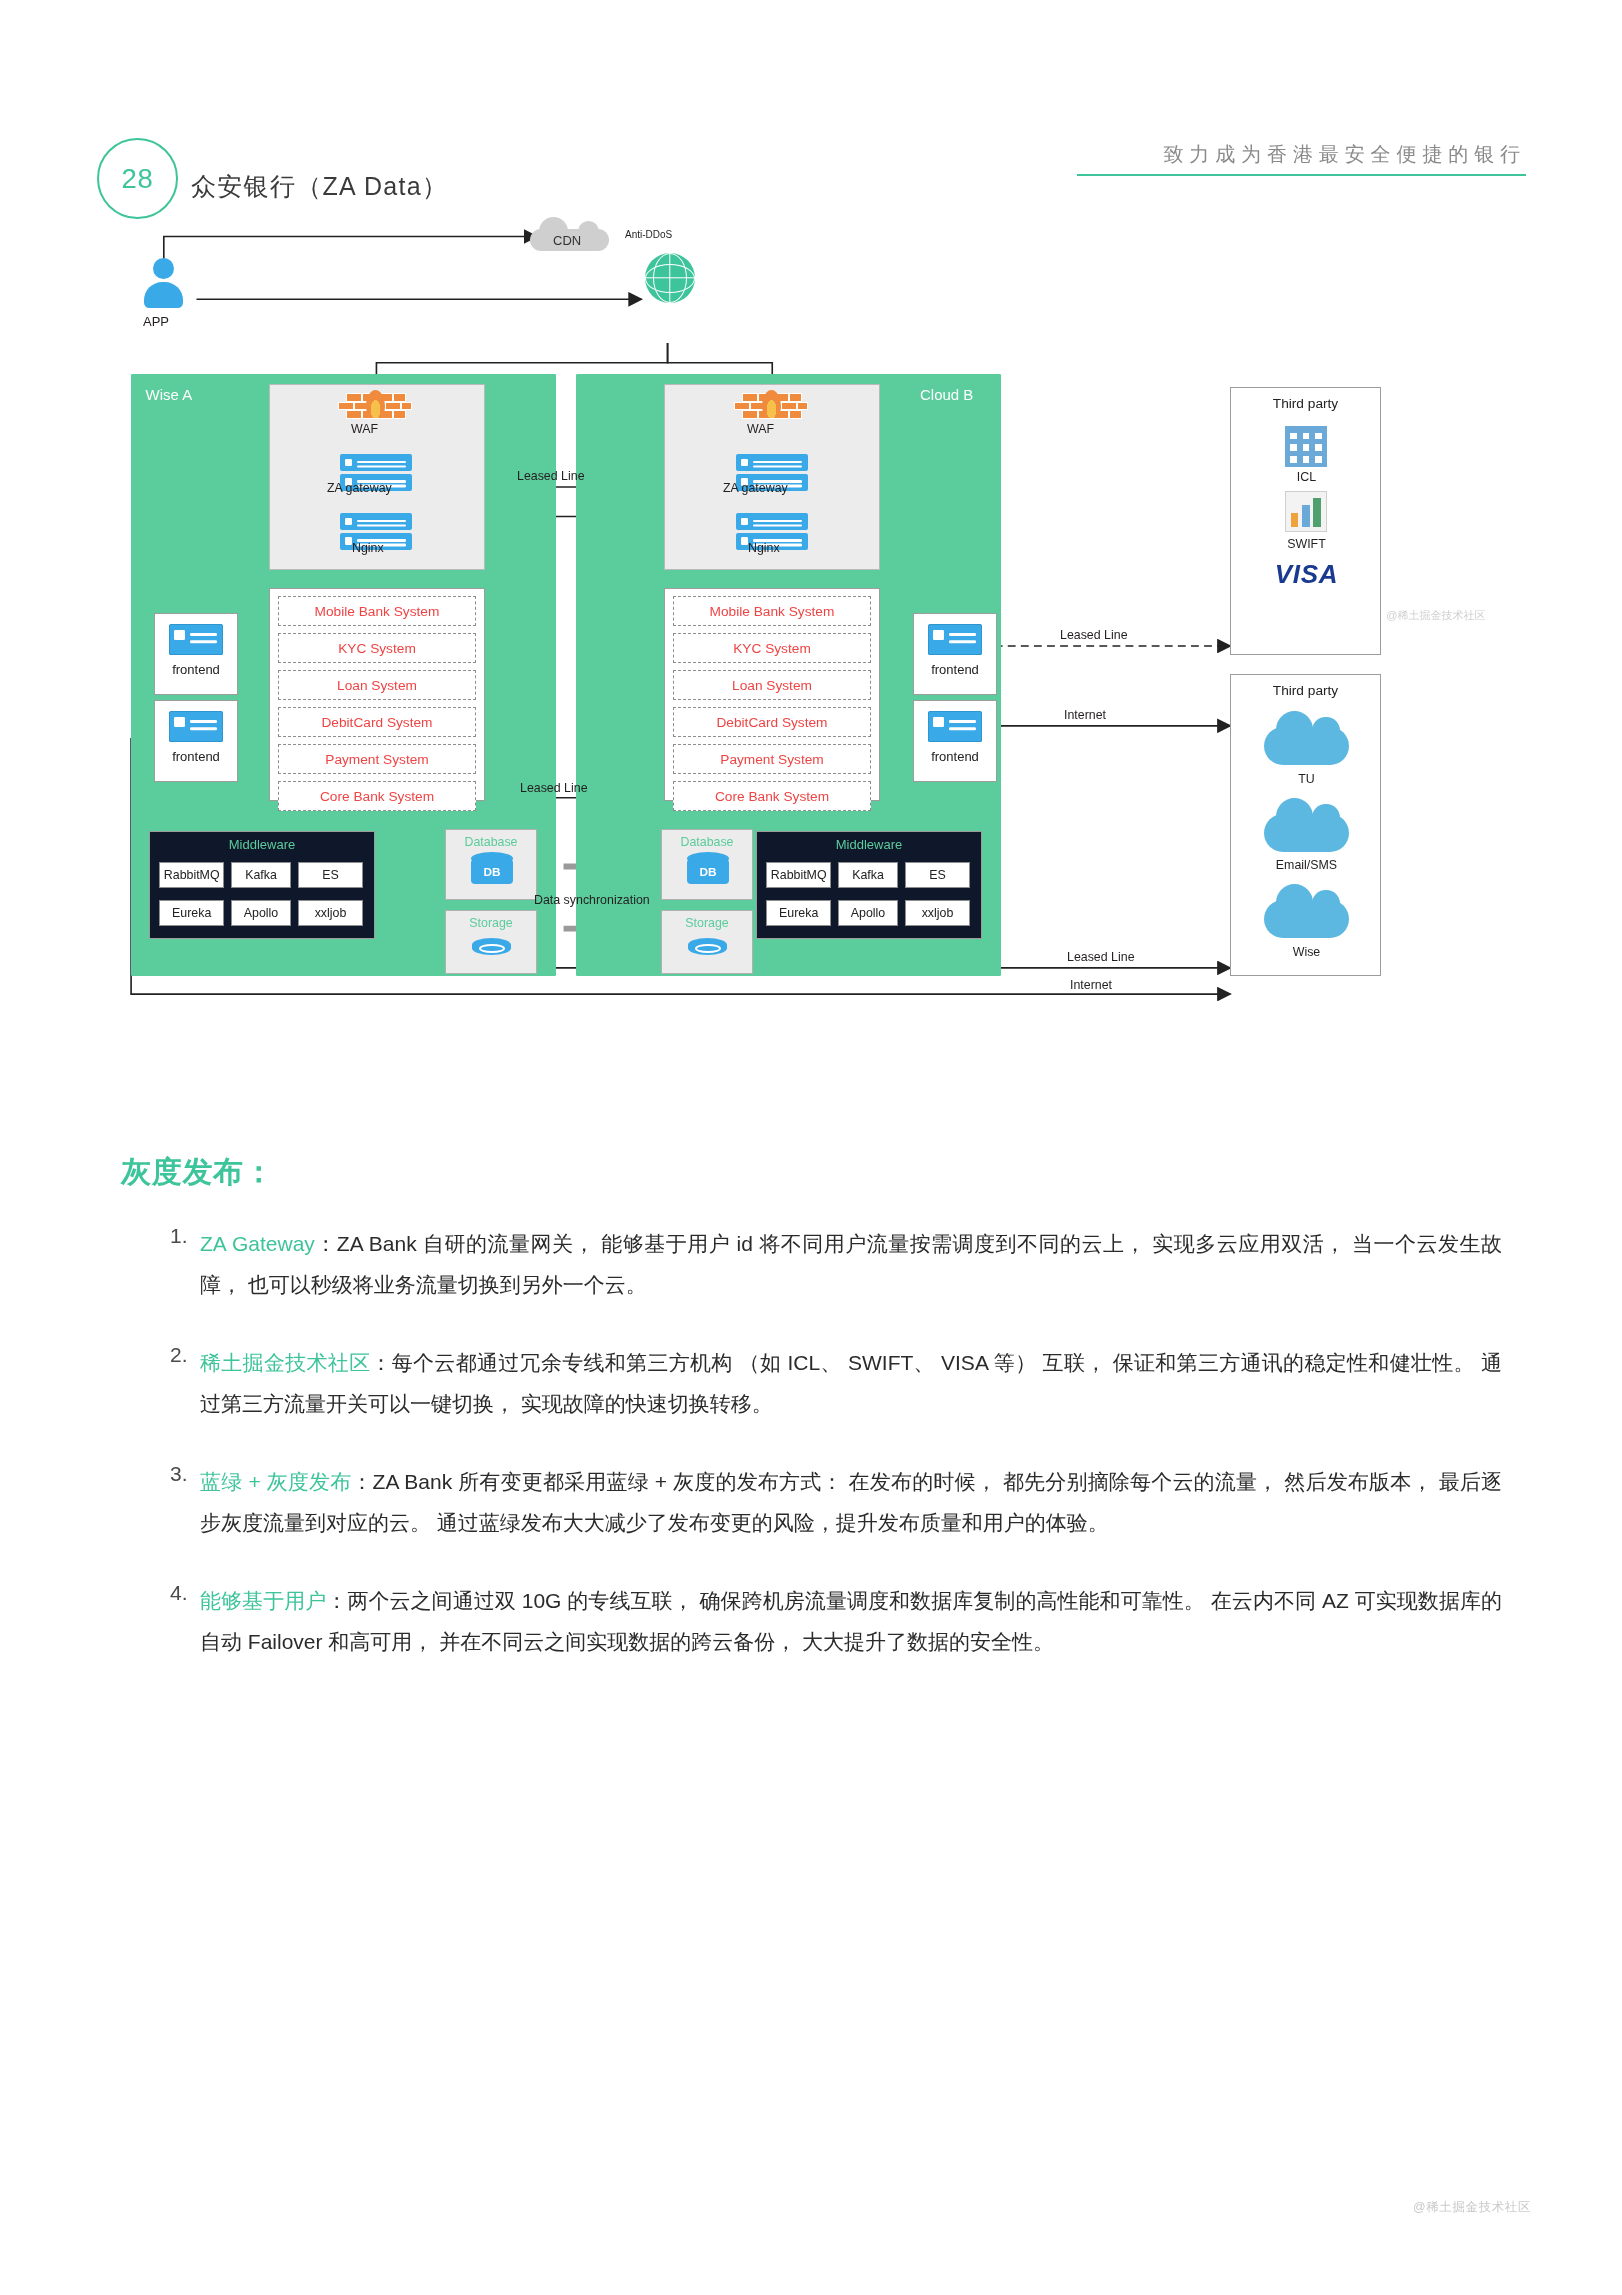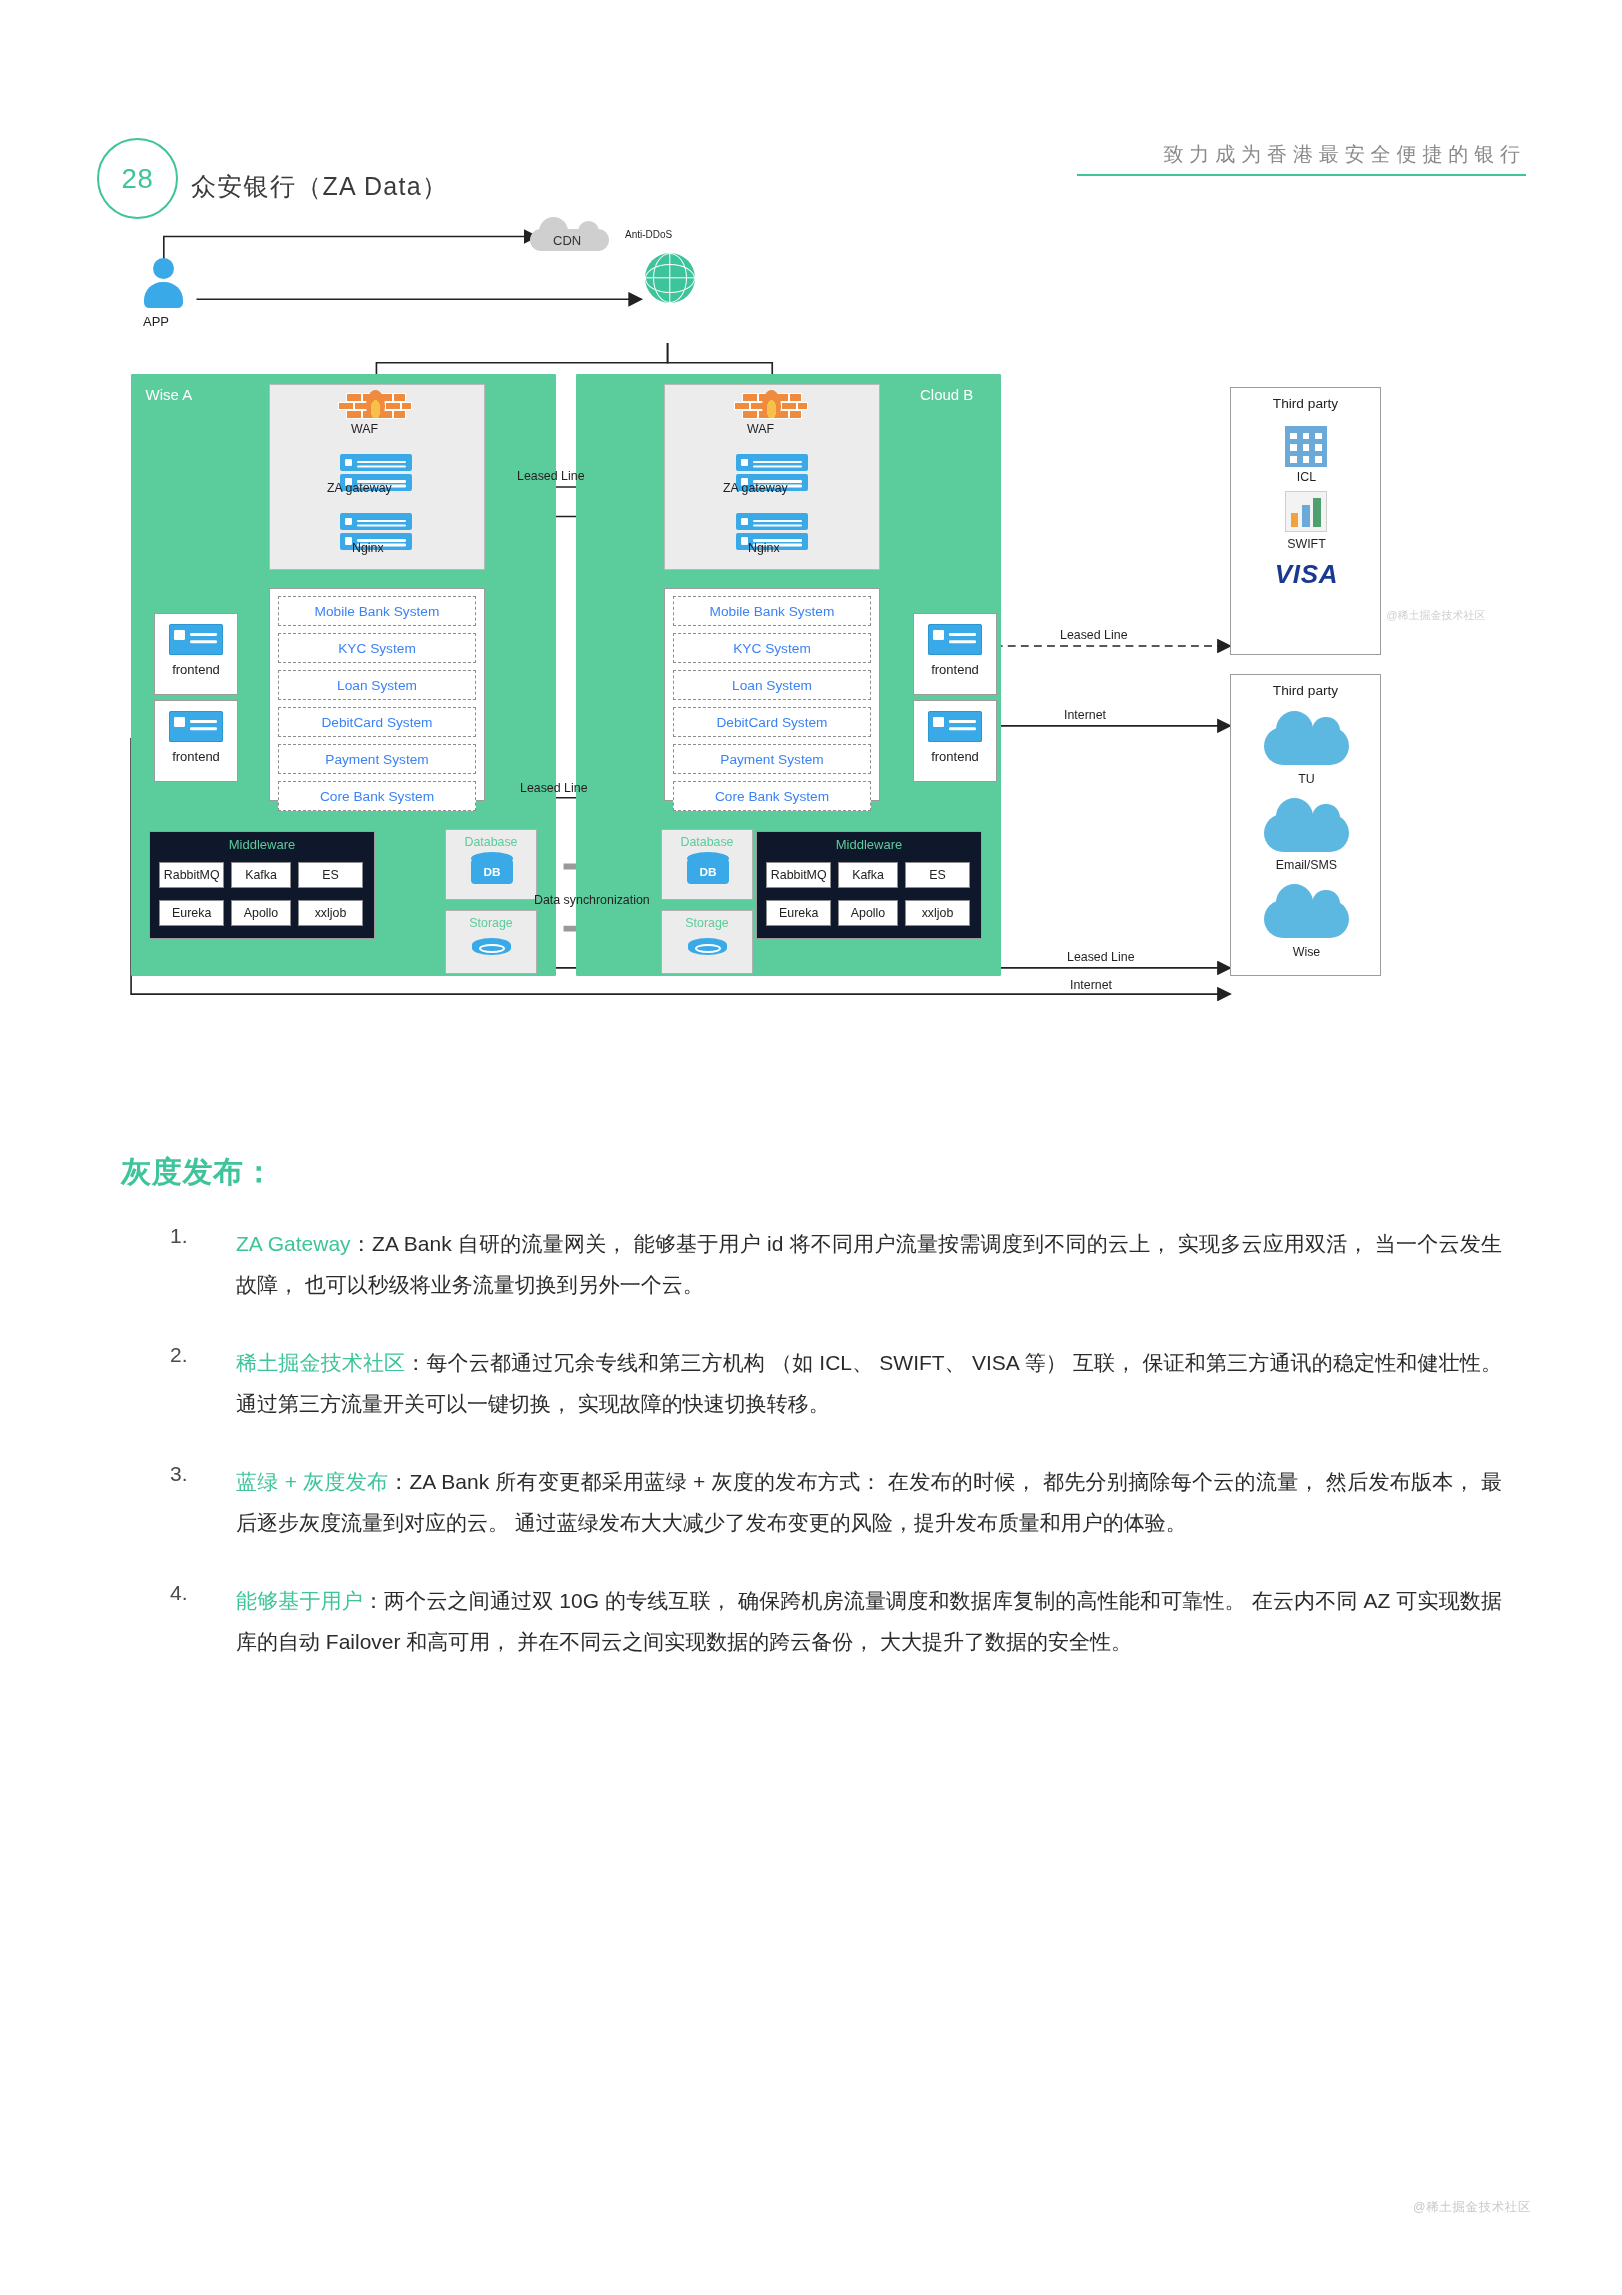--- a/index.html
+++ b/index.html
@@ -50,21 +50,21 @@
     position:absolute;background:#ececec;border:0.7px solid #b9b9b9;
   }
   .sysbox{
     position:absolute;background:#ffffff;border:0.7px solid #9c9c9c;
   }
   .syslist{
     position:absolute;left:0;top:0;width:100%;padding:6.5px 7.9px;
   }
   .sysitem{
     border:0.7px dashed #8d8d8d;background:#ffffff;
-    height:30px;line-height:29px;text-align:center;font-size:13.7px;color:#3b82f6;
+    height:30px;line-height:29px;text-align:center;font-size:13.7px;color:#ef4444;
     margin-bottom:7.2px;
   }
   .mwbox{
     position:absolute;background:#0f172a;border:0.7px solid #9c9c9c;
   }
   .mwtitle{position:absolute;width:100%;text-align:center;top:5.2px;font-size:13px;color:#5bcc9b;}
   .mwitem{
     position:absolute;border:0.7px solid #8d8d8d;background:#ffffff;
     height:26px;line-height:25px;text-align:center;font-size:12.4px;color:#222;
   }
@@ -155,21 +155,21 @@
 
   svg.wires{position:absolute;left:0;top:0;width:1387px;height:903px;overflow:visible;}
 
   
   .section-title{
     position:absolute;left:121px;top:1152px;font-size:30px;color:#3ec49a;font-weight:bold;letter-spacing:0.7px;
   }
   .list{position:absolute;left:121px;top:1224px;width:1381px;}
   .li{position:relative;margin-bottom:37px;}
   .li .num{position:absolute;left:49px;top:0;font-size:21px;color:#4a4a4a;}
-  .li .txt{margin-left:115px;font-size:21px;line-height:1.95;color:#2b2b2b;text-align:justify;}
+  .li .txt{margin-left:79px;font-size:21px;line-height:1.95;color:#2b2b2b;text-align:justify;}
   .li .key{color:#3ec49a;}
   .watermark{
     position:absolute;right:92px;bottom:79px;font-size:12.4px;color:#c9c9c9;letter-spacing:0.7px;
   }
   .wm-diagram{position:absolute;right:19.6px;top:386px;font-size:11px;color:#d0d0d0;}
 </style>
 </head>
 <body>
 
 <div class="header">

